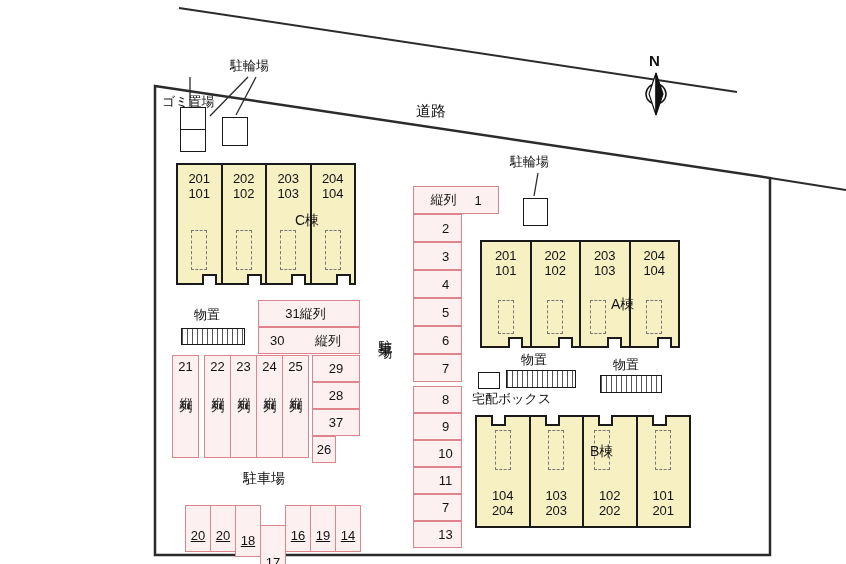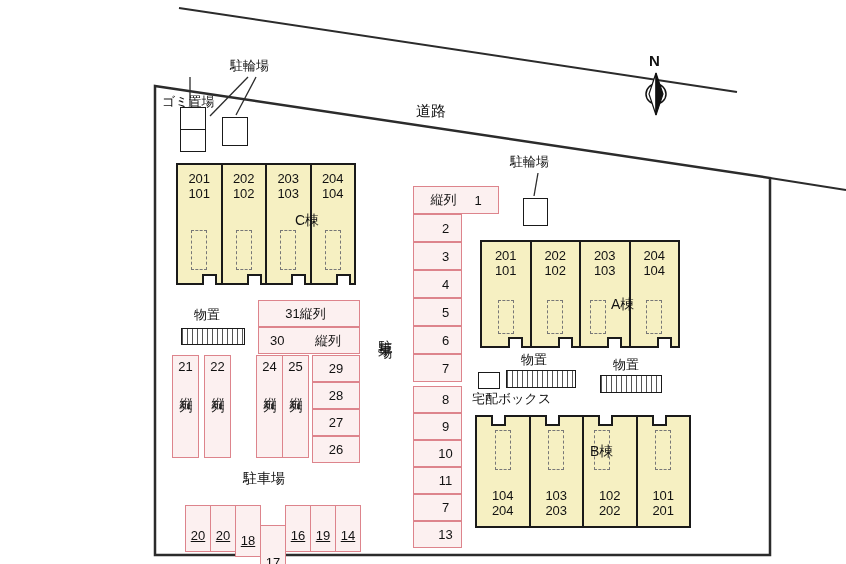--- a/index.html
+++ b/index.html
@@ -210,42 +210,46 @@
   <div class="pcell shift-right" style="left:413px;top:521px;width:49px;height:27px;">13</div>
 
   <div class="pcell pcell-col" style="left:172px;top:355px;width:27px;height:103px;">
     <span>21</span>
       <span class="vtext">縦列</span>
   </div>
   <div class="pcell pcell-col" style="left:204px;top:355px;width:27px;height:103px;">
     <span>22</span>
       <span class="vtext">縦列</span>
   </div>
+  <div class="pcell pcell-col" style="left:230px;top:355px;width:27px;height:103px;">
+    <span>23</span>
+      <span class="vtext">縦列</span>
+  </div>
   <div class="pcell pcell-col" style="left:256px;top:355px;width:27px;height:103px;">
     <span>24</span>
       <span class="vtext">縦列</span>
   </div>
   <div class="pcell pcell-col" style="left:282px;top:355px;width:27px;height:103px;">
     <span>25</span>
       <span class="vtext">縦列</span>
   </div>
 
   <div class="pcell pcell-wide" style="left:258px;top:300px;width:102px;height:27px;justify-content:center;">
     <span>31</span>
       <span>縦列</span>
   </div>
   <div class="pcell pcell-wide" style="left:258px;top:327px;width:102px;height:27px;">
     <span>30</span>
       <span>縦列</span>
   </div>
 
   <div class="pcell" style="left:312px;top:355px;width:48px;height:27px;">29</div>
   <div class="pcell" style="left:312px;top:382px;width:48px;height:27px;">28</div>
-  <div class="pcell" style="left:312px;top:409px;width:48px;height:27px;">27</div>
-  <div class="pcell" style="left:312px;top:436px;width:48px;height:27px;">26</div>
+  <div class="pcell" style="left:312px;top:409px;width:48px;height:27px;">37</div>
+  <div class="pcell" style="left:312px;top:436px;width:24px;height:27px;">26</div>
 
   <div class="pcell pcell-bottomnum" style="left:185px;top:505px;width:26px;height:47px;">20</div>
   <div class="pcell pcell-bottomnum" style="left:210px;top:505px;width:26px;height:47px;">20</div>
   <div class="pcell pcell-bottomnum" style="left:235px;top:505px;width:26px;height:52px;">18</div>
   <div class="pcell pcell-bottomnum" style="left:260px;top:525px;width:26px;height:54px;">17</div>
   <div class="pcell pcell-bottomnum" style="left:285px;top:505px;width:26px;height:47px;">16</div>
   <div class="pcell pcell-bottomnum" style="left:310px;top:505px;width:26px;height:47px;">19</div>
   <div class="pcell pcell-bottomnum" style="left:335px;top:505px;width:26px;height:47px;">14</div>
 
 </div>

